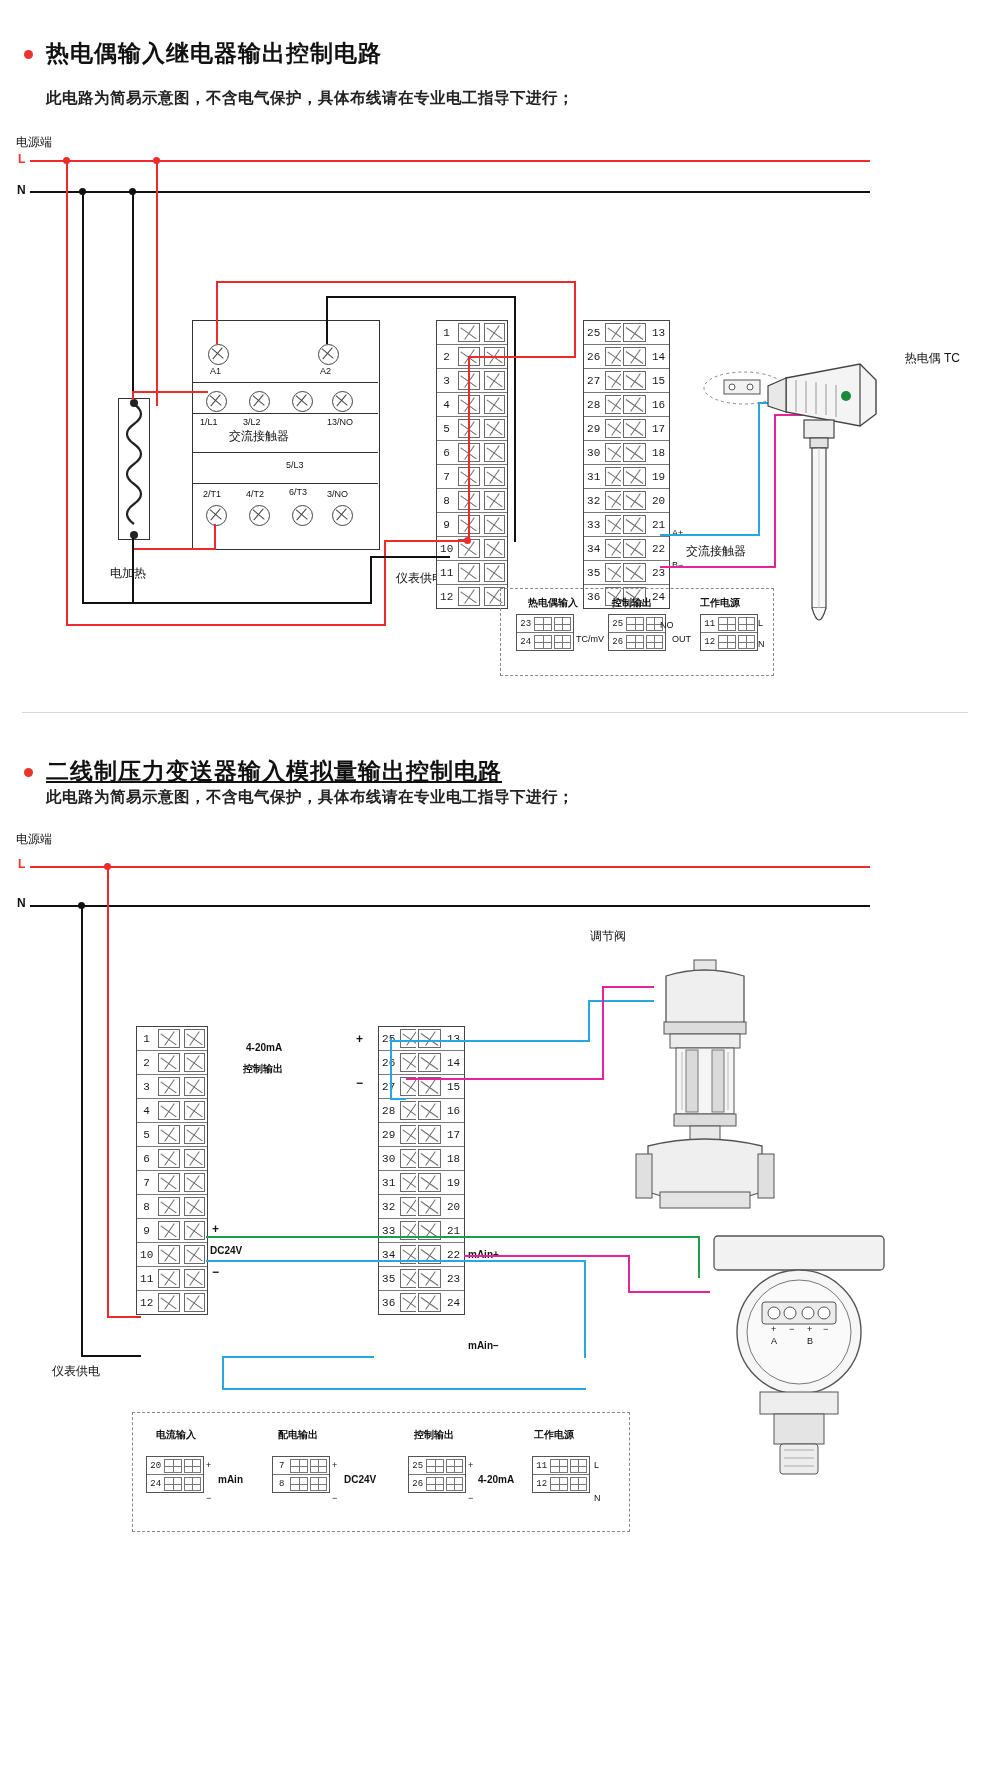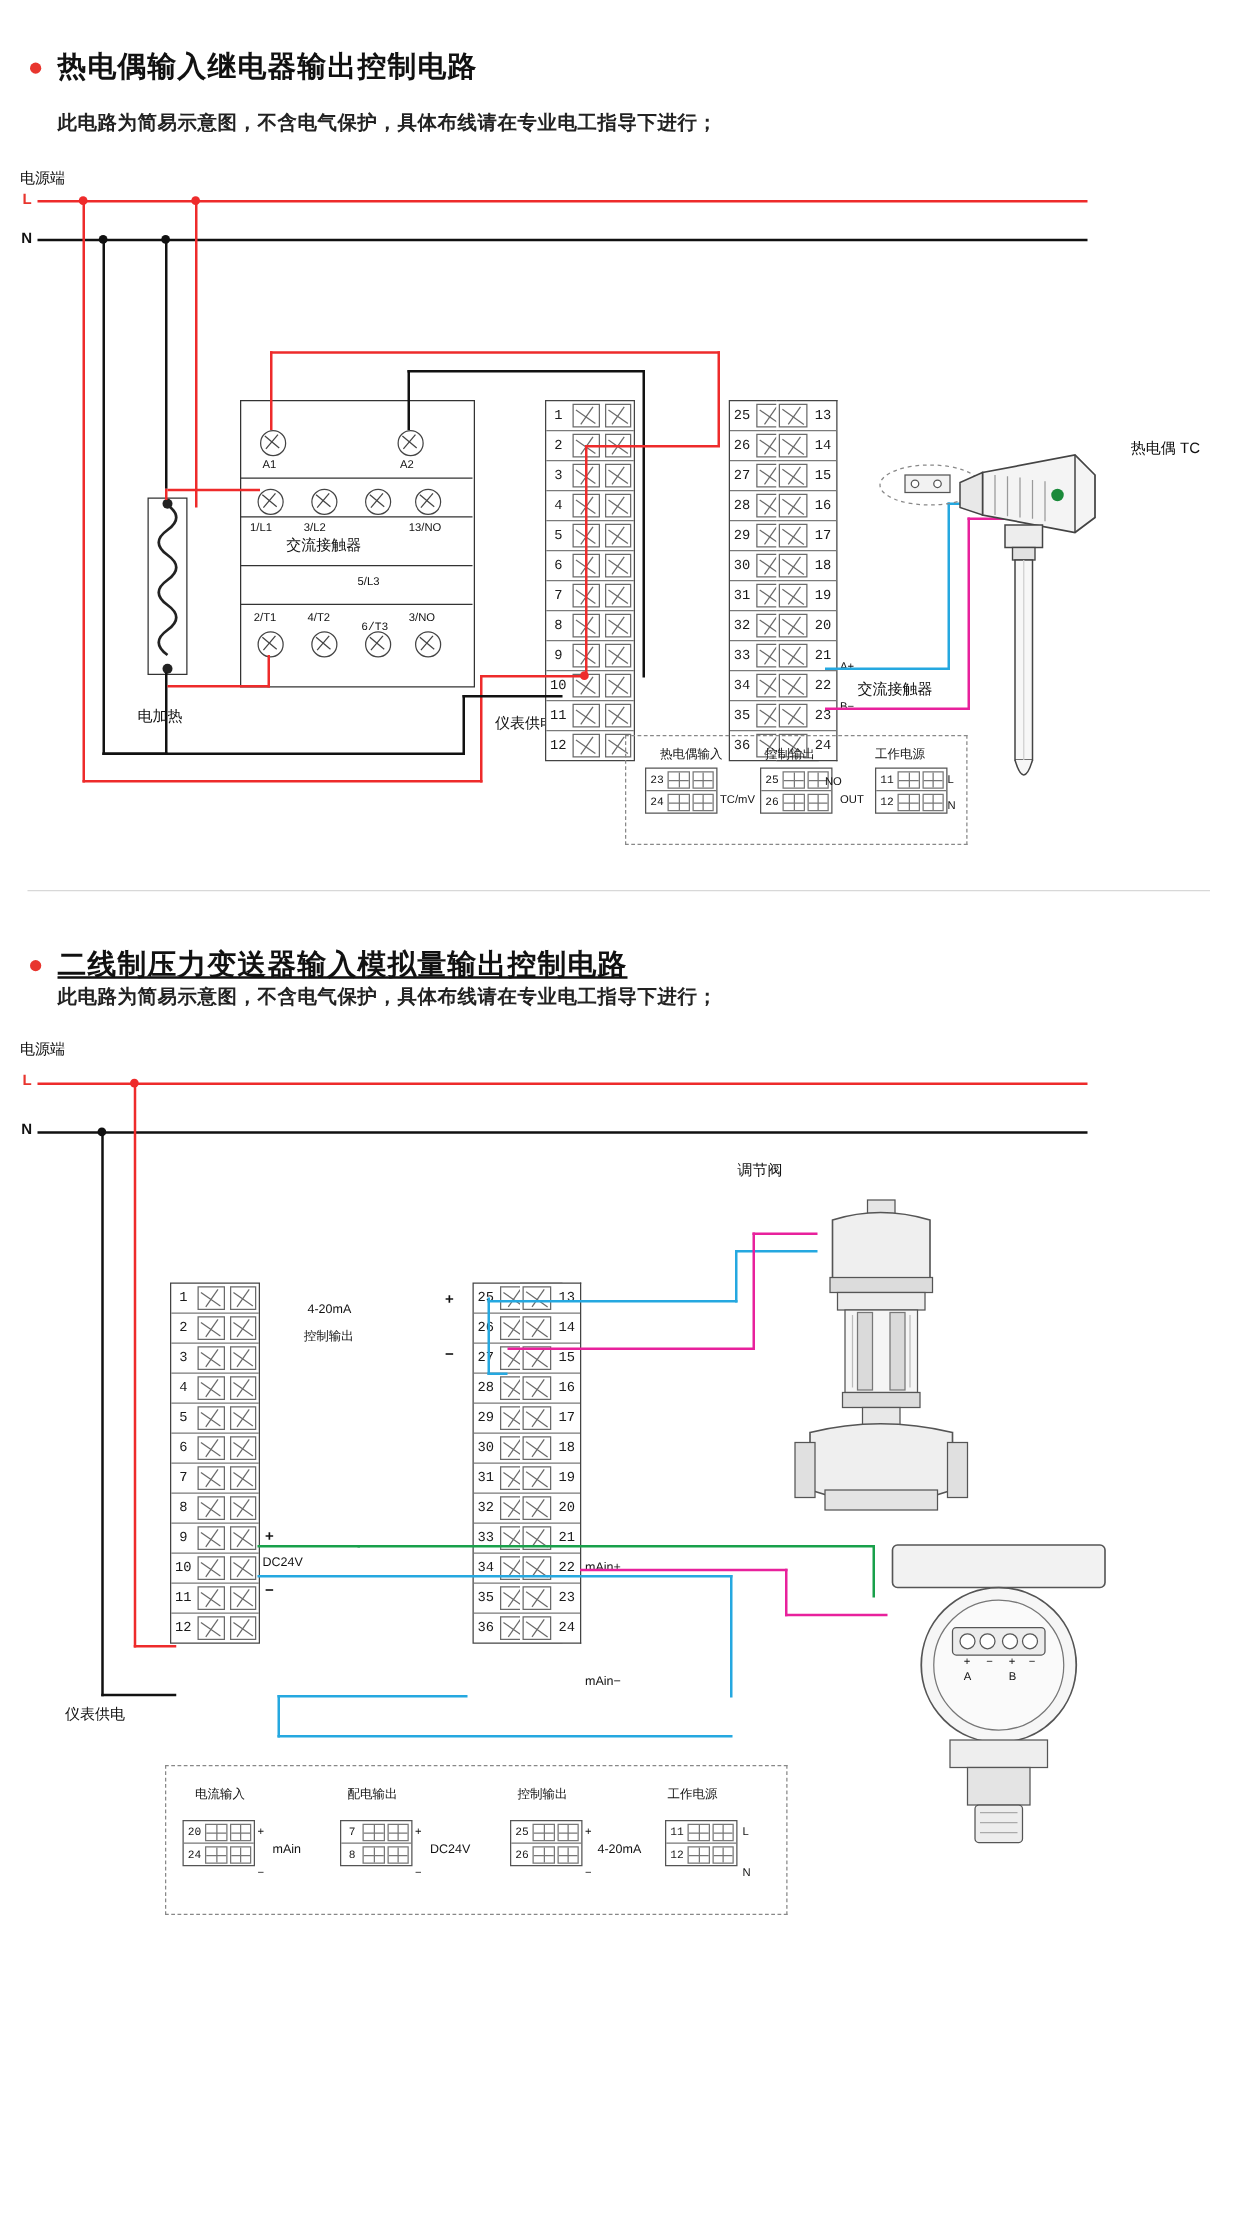--- a/index.html
+++ b/index.html
@@ -2,21 +2,21 @@
 <html><head>
 <meta charset="utf-8">
 <style>
   html,body{margin:0;padding:0;background:#ffffff;}
   body{width:990px;height:1774px;position:relative;font-family:"Liberation Sans","DejaVu Sans",sans-serif;color:#1a1a1a;overflow:hidden;}
   .bullet{position:absolute;width:9px;height:9px;border-radius:50%;background:#e8352e;}
   .h1{position:absolute;font-size:23px;font-weight:bold;letter-spacing:1px;color:#111;}
   .h2{position:absolute;font-size:15.5px;font-weight:bold;color:#222;letter-spacing:.5px;}
   .divider{position:absolute;left:22px;width:946px;height:1px;background:#d8d8d8;}
   .lbl{position:absolute;font-size:12px;color:#111;white-space:nowrap;}
-  .lbl.sm{font-size:10px;}
+  .lbl.sm{font-size:10px;font-weight:bold;}
   .lbl.xs{font-size:9px;}
   .lbl.red{color:#e8352e;}
   .lbl.b{font-weight:bold;}
   .wire{position:absolute;}
   .w-red{background:#ee2b2b;}
   .w-blk{background:#111;}
   .w-blu{background:#25a8e0;}
   .w-mag{background:#e8219c;}
   .w-grn{background:#18a04a;}
   .dot{position:absolute;width:7px;height:7px;border-radius:50%;background:#111;}
@@ -92,21 +92,21 @@
 <div class="lbl xs" style="left:320px;top:366px;">A2</div>
 
 <div class="lbl xs" style="left:200px;top:417px;">1/L1</div>
 <div class="lbl xs" style="left:243px;top:417px;">3/L2</div>
 <div class="lbl xs" style="left:286px;top:417px;margin-top:43px;">5/L3</div>
 <div class="lbl xs" style="left:327px;top:417px;">13/NO</div>
 <div class="lbl" style="left:229px;top:428px;">交流接触器</div>
 
 <div class="lbl xs" style="left:203px;top:489px;">2/T1</div>
 <div class="lbl xs" style="left:246px;top:489px;">4/T2</div>
-<div class="lbl xs" style="left:289px;top:497px;font-family:Liberation Mono, monospace;">6/T3</div>
+<div class="lbl xs" style="left:289px;top:487px;">6/T3</div>
 <div class="lbl xs" style="left:327px;top:489px;">3/NO</div>
 <div class="cscrew" style="left:206px;top:505px;"></div>
 <div class="cscrew" style="left:249px;top:505px;"></div>
 <div class="cscrew" style="left:292px;top:505px;"></div>
 <div class="cscrew" style="left:332px;top:505px;"></div>
 <div class="cscrew" style="left:206px;top:391px;"></div>
 <div class="cscrew" style="left:249px;top:391px;"></div>
 <div class="cscrew" style="left:292px;top:391px;"></div>
 <div class="cscrew" style="left:332px;top:391px;"></div>
 

